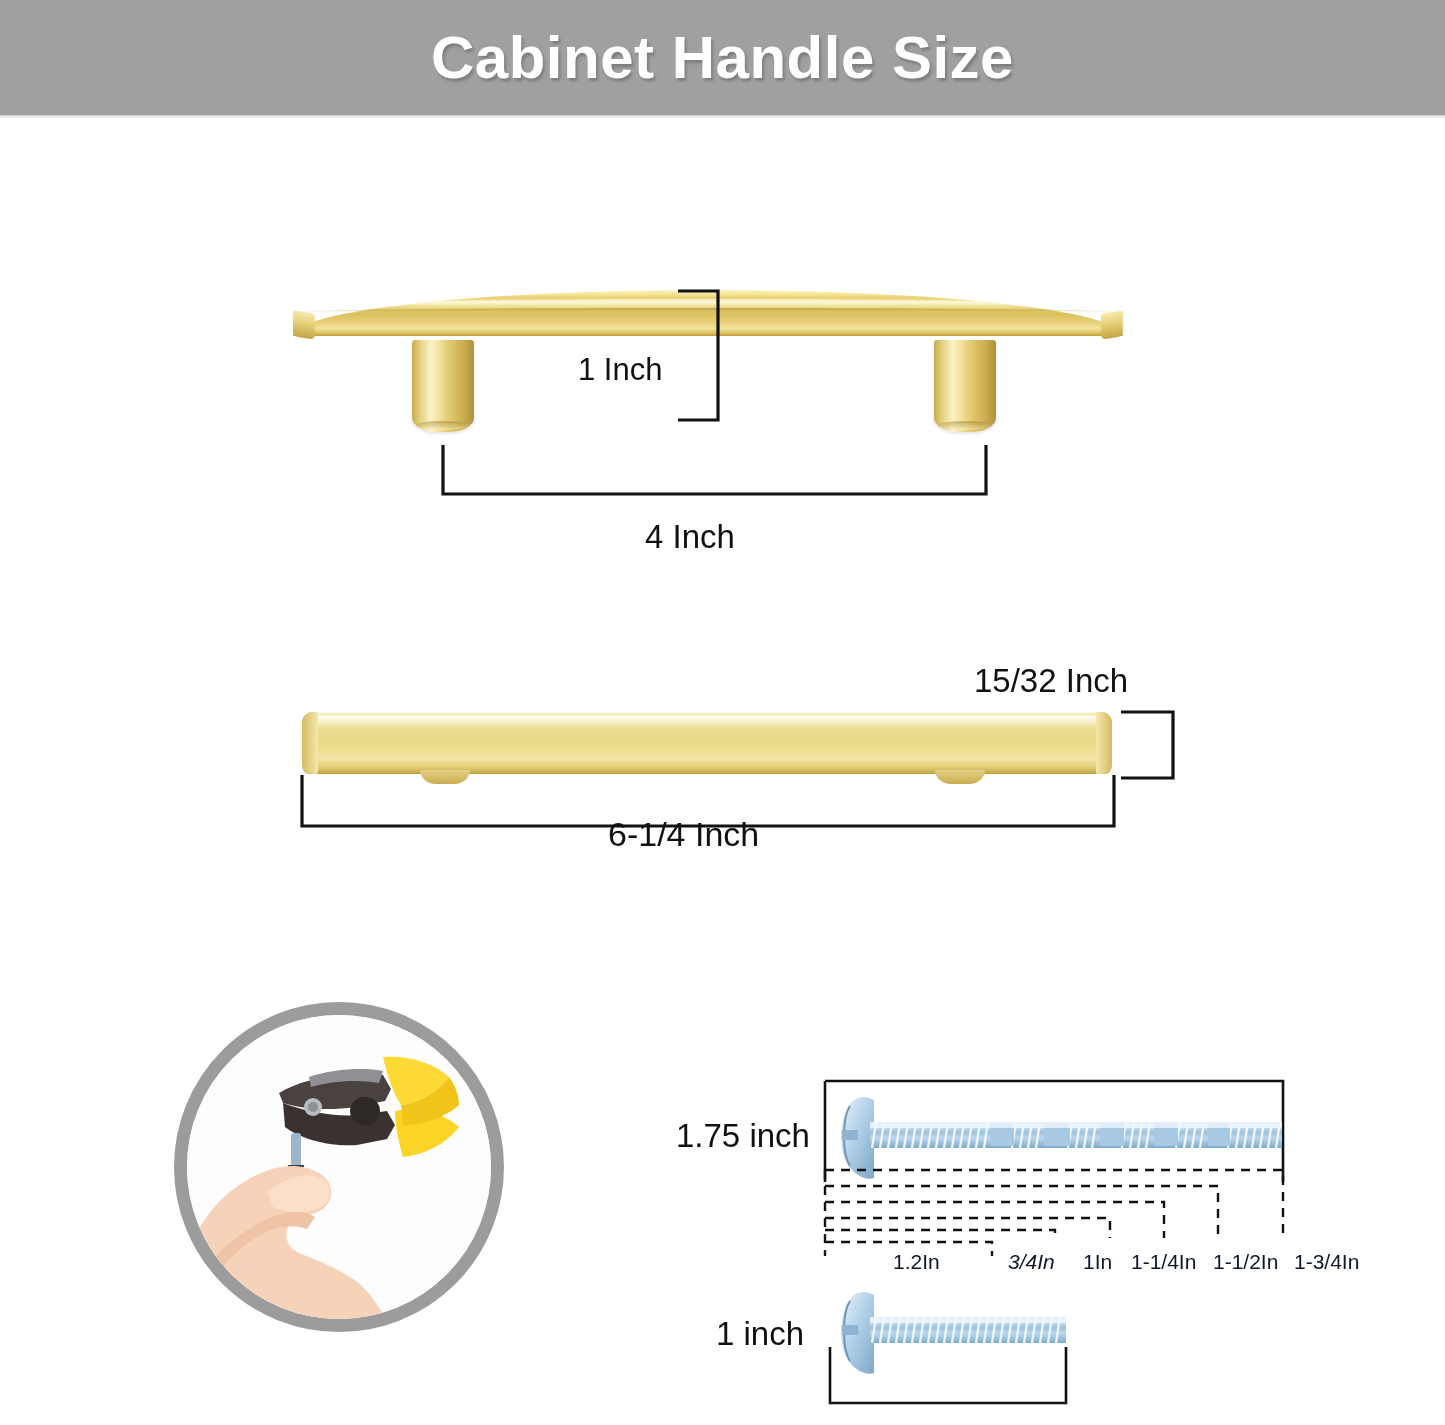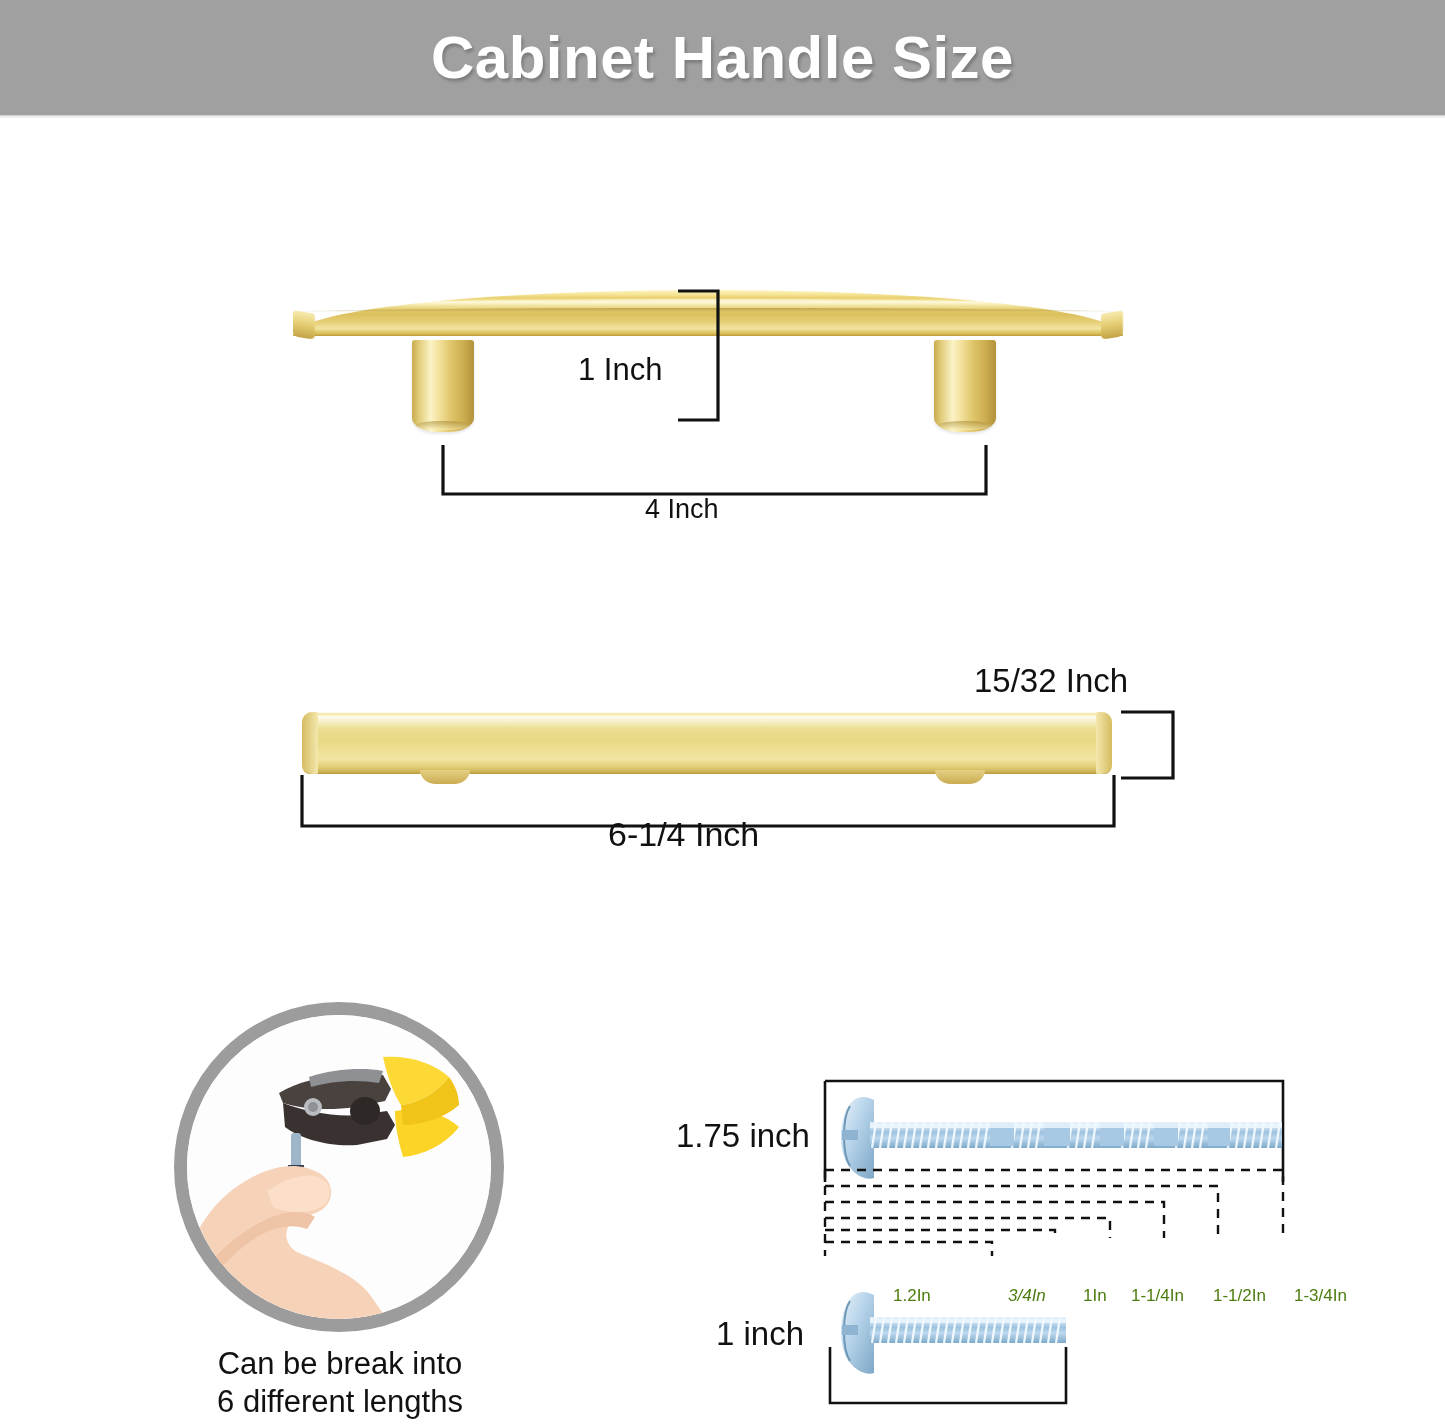--- a/index.html
+++ b/index.html
@@ -164,22 +164,22 @@
     font-family:"Liberation Sans", sans-serif;
   }
 
   
   #screws{position:absolute;left:0px;top:1060px;width:1445px;height:365px;}
   .screwlabel{
     position:absolute;color:#111;font-family:"Liberation Sans", sans-serif;
     white-space:nowrap;
   }
   .ticklabel{
-    position:absolute;color:#4d7c0f;font-size:17px;
-    font-family:"Liberation Sans", sans-serif;white-space:nowrap;margin-top:36px;
+    position:absolute;color:#0f172a;font-size:21px;
+    font-family:"Liberation Sans", sans-serif;white-space:nowrap;
   }
 </style>
 </head>
 <body>
 
 <div class="page">
 
   <div class="header">
     <div class="header-title">Cabinet Handle Size</div>
   </div>
@@ -203,21 +203,21 @@
     </div>
 
     <svg class="abs" style="left:640px;top:58px;" width="120" height="150">
       <path d="M 38 3 L 78 3 L 78 132 L 38 132" fill="none" stroke="#111" stroke-width="3.2"></path>
     </svg>
     <div class="dimlabel" style="left:578px;top:122px;font-size:31px;">1 Inch</div>
 
     <svg class="abs" style="left:430px;top:212px;" width="570" height="62">
       <path d="M 13 3 L 13 52 L 556 52 L 556 3" fill="none" stroke="#111" stroke-width="3.2"></path>
     </svg>
-    <div class="dimlabel" style="left:645px;top:264px;font-size:27px;">4 Inch</div>
+    <div class="dimlabel" style="left:645px;top:288px;font-size:33px;">4 Inch</div>
   </div>
 
   <div class="abs" id="sec2" style="top:640px;">
 
     <div class="bar2"></div>
     <div class="bar2-hi"></div>
     <div class="bar2-endL"></div>
     <div class="bar2-endR"></div>
     <div class="boss" style="left:420px;"></div>
     <div class="boss" style="left:935px;"></div>
@@ -253,24 +253,20 @@
       <ellipse cx="109" cy="182" rx="12" ry="9" fill="#27354a"></ellipse>
 
       <path d="M-8 300 C -8 236 18 188 62 164 C 86 150 112 146 132 158 C 146 166 148 182 138 192
                C 128 202 112 200 104 208 C 96 216 98 232 112 238 C 142 250 172 262 186 284
                C 194 296 198 300 198 304 L -8 304 Z" fill="#f6d2b8"></path>
       <path d="M80 176 C 104 160 126 156 138 166 C 146 174 144 186 134 192 C 120 200 100 198 86 192 Z" fill="#fbdfc8"></path>
       <path d="M-8 304 C 6 262 36 226 76 206 C 96 196 116 194 128 202 L 120 214 C 104 208 86 212 70 222 C 38 242 16 272 6 304 Z" fill="#eec3a6"></path>
     </svg>
   </div>
 
-  <div class="caption">
-    <div>Can be break into</div>
-    <div>6 different lengths</div>
-  </div>
 
   <div id="screws">
 
     <div class="screwlabel" style="left:676px;top:57px;font-size:33px;">1.75 inch</div>
 
     <svg class="abs" style="left:820px;top:18px;" width="480" height="230">
       <defs>
         <linearGradient id="shaft" x1="0" y1="0" x2="0" y2="1">
           <stop offset="0%" stop-color="#e8f2fa"></stop>
           <stop offset="18%" stop-color="#cfe3f3"></stop>

